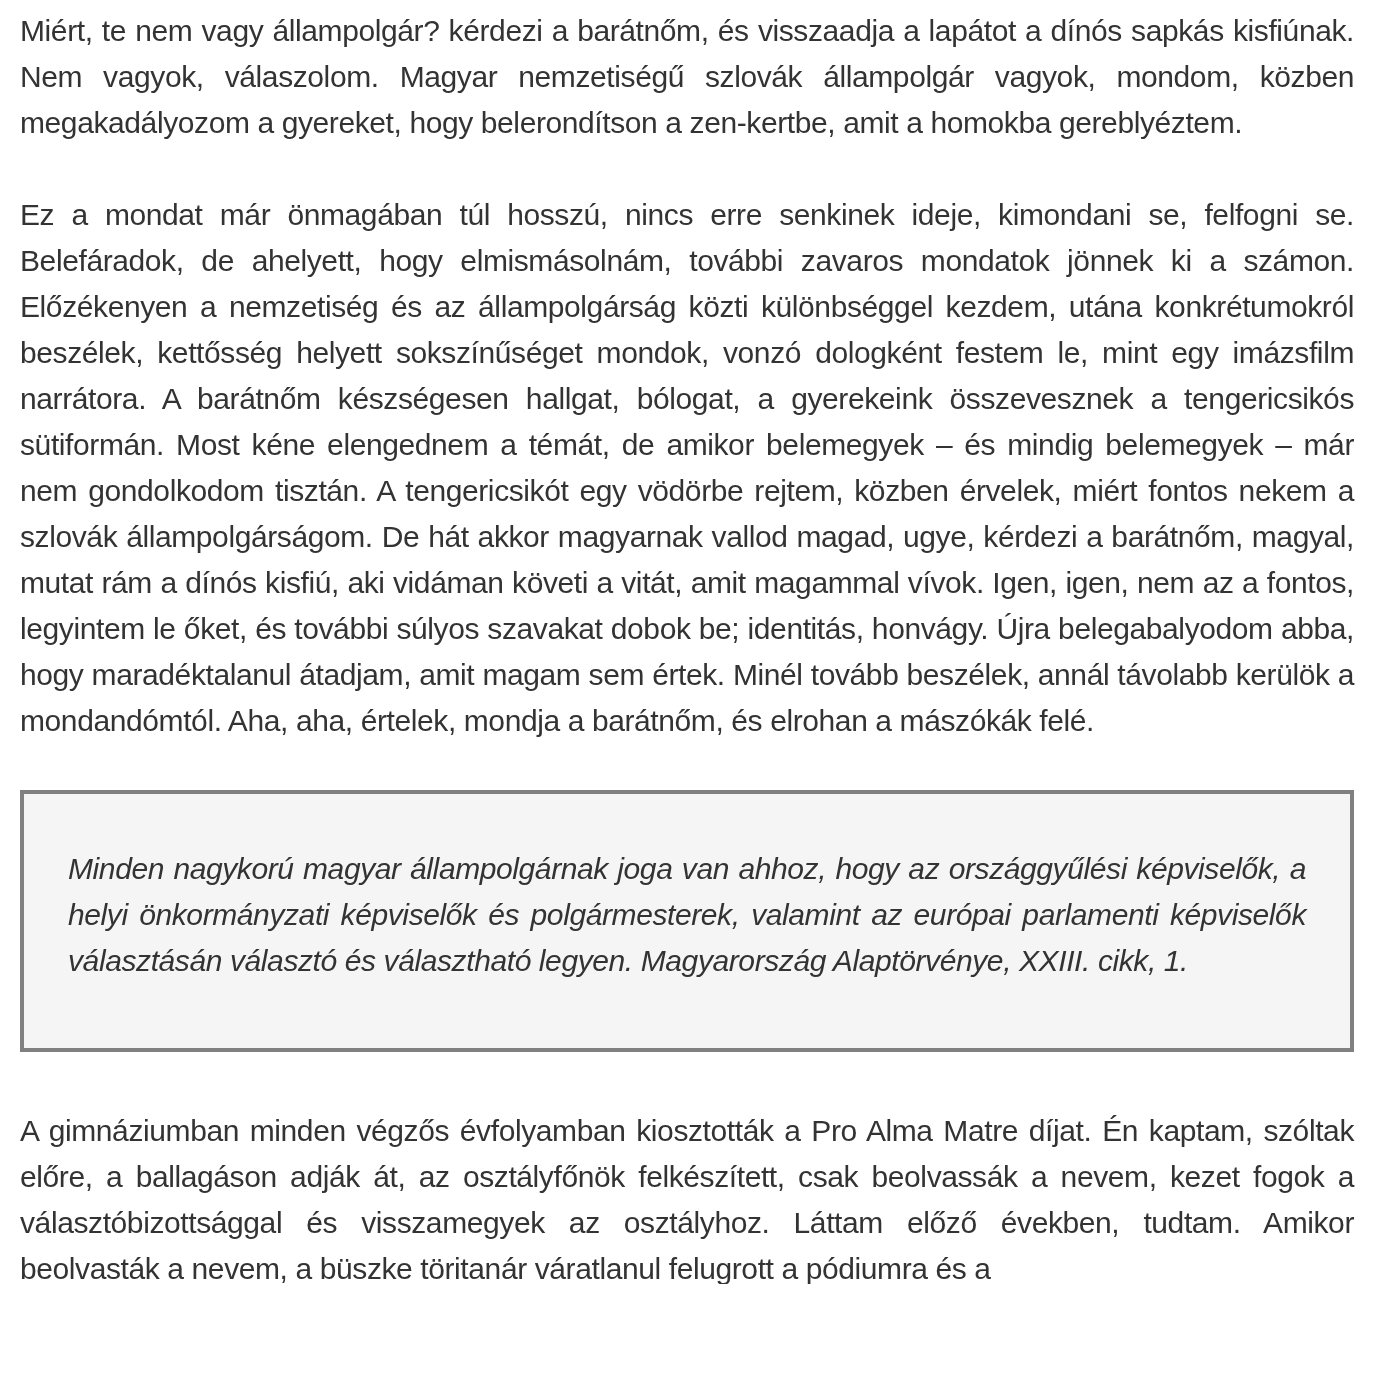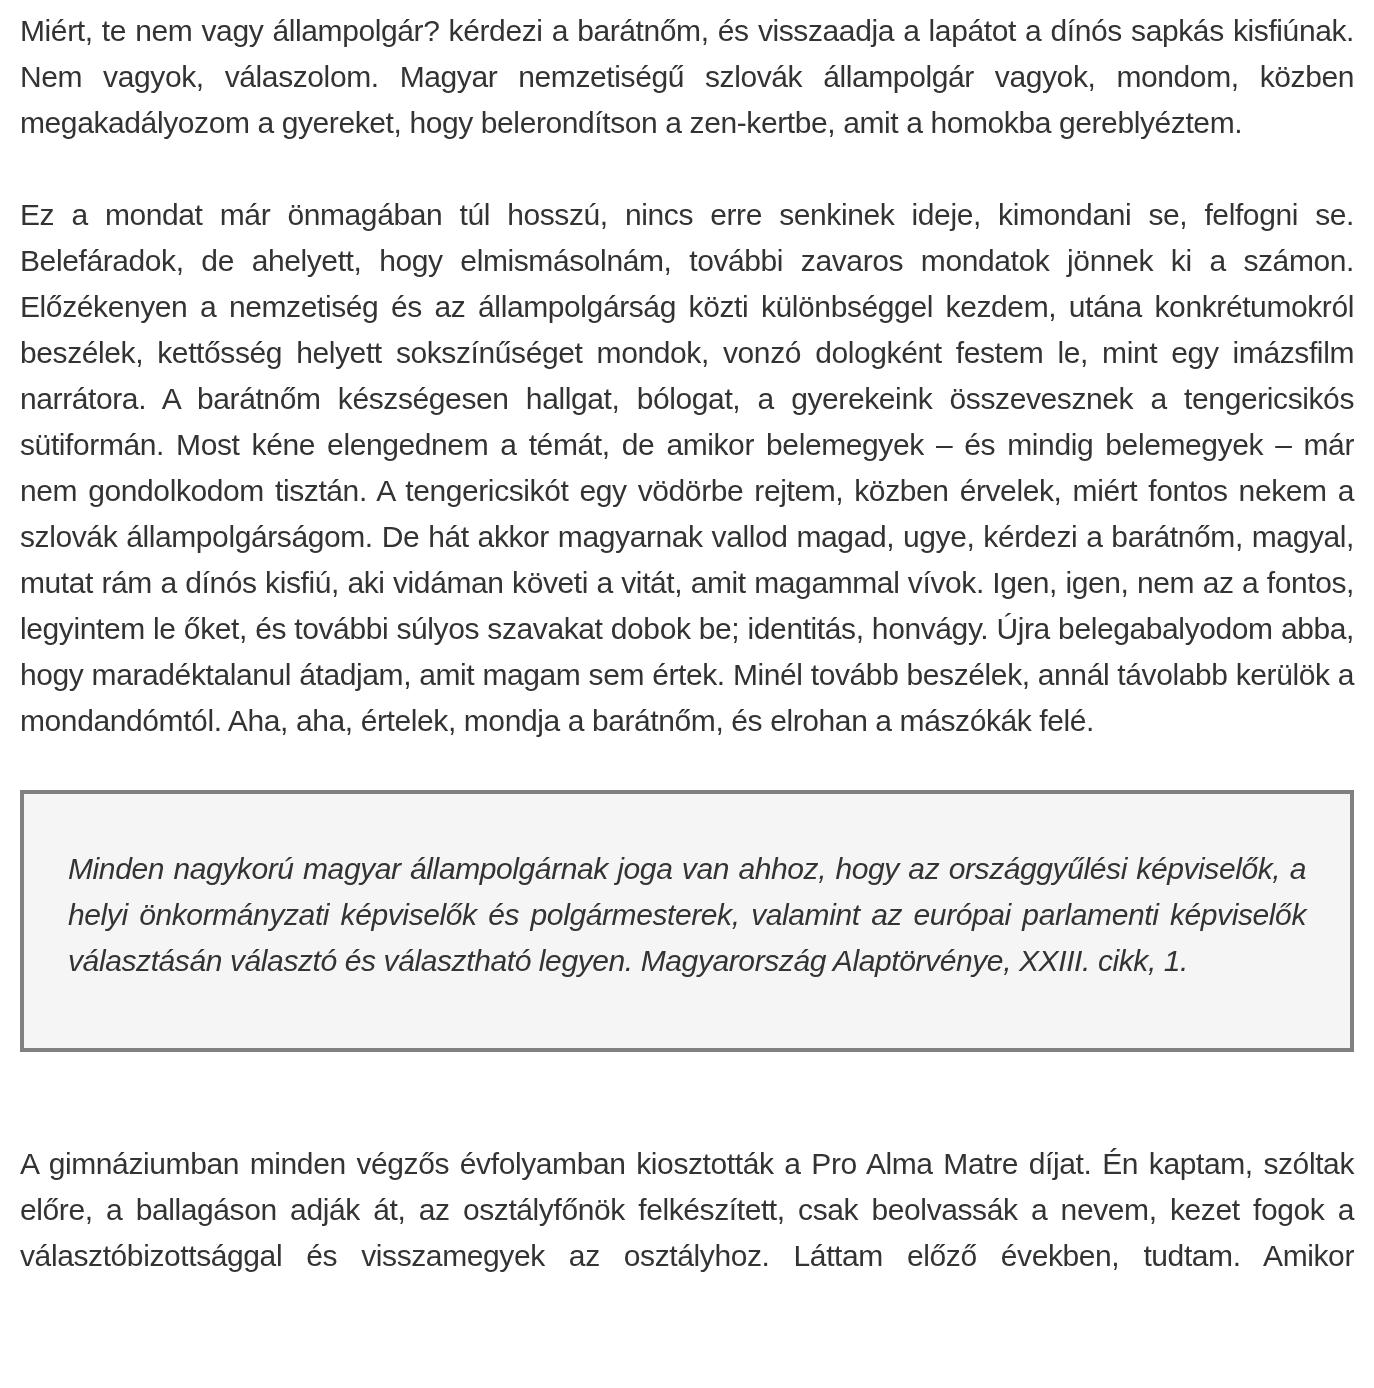--- a/index.html
+++ b/index.html
@@ -21,21 +21,21 @@
     line-height: 46px;
     letter-spacing: -0.4px;
     color: #333333;
   }
   .para {
     margin: 0 0 46px 0;
     text-align: justify;
   }
   .quote-box {
     box-sizing: border-box;
-    margin: 14px 0 89px 0;
+    margin: 14px 0 56px 0;
     border: 4px solid #808080;
     background: #f5f5f5;
     padding: 52px 44px 64px 44px;
   }
   .quote-box .quote-text {
     margin: 0;
     font-style: italic;
     text-align: justify;
   }
 </style>

